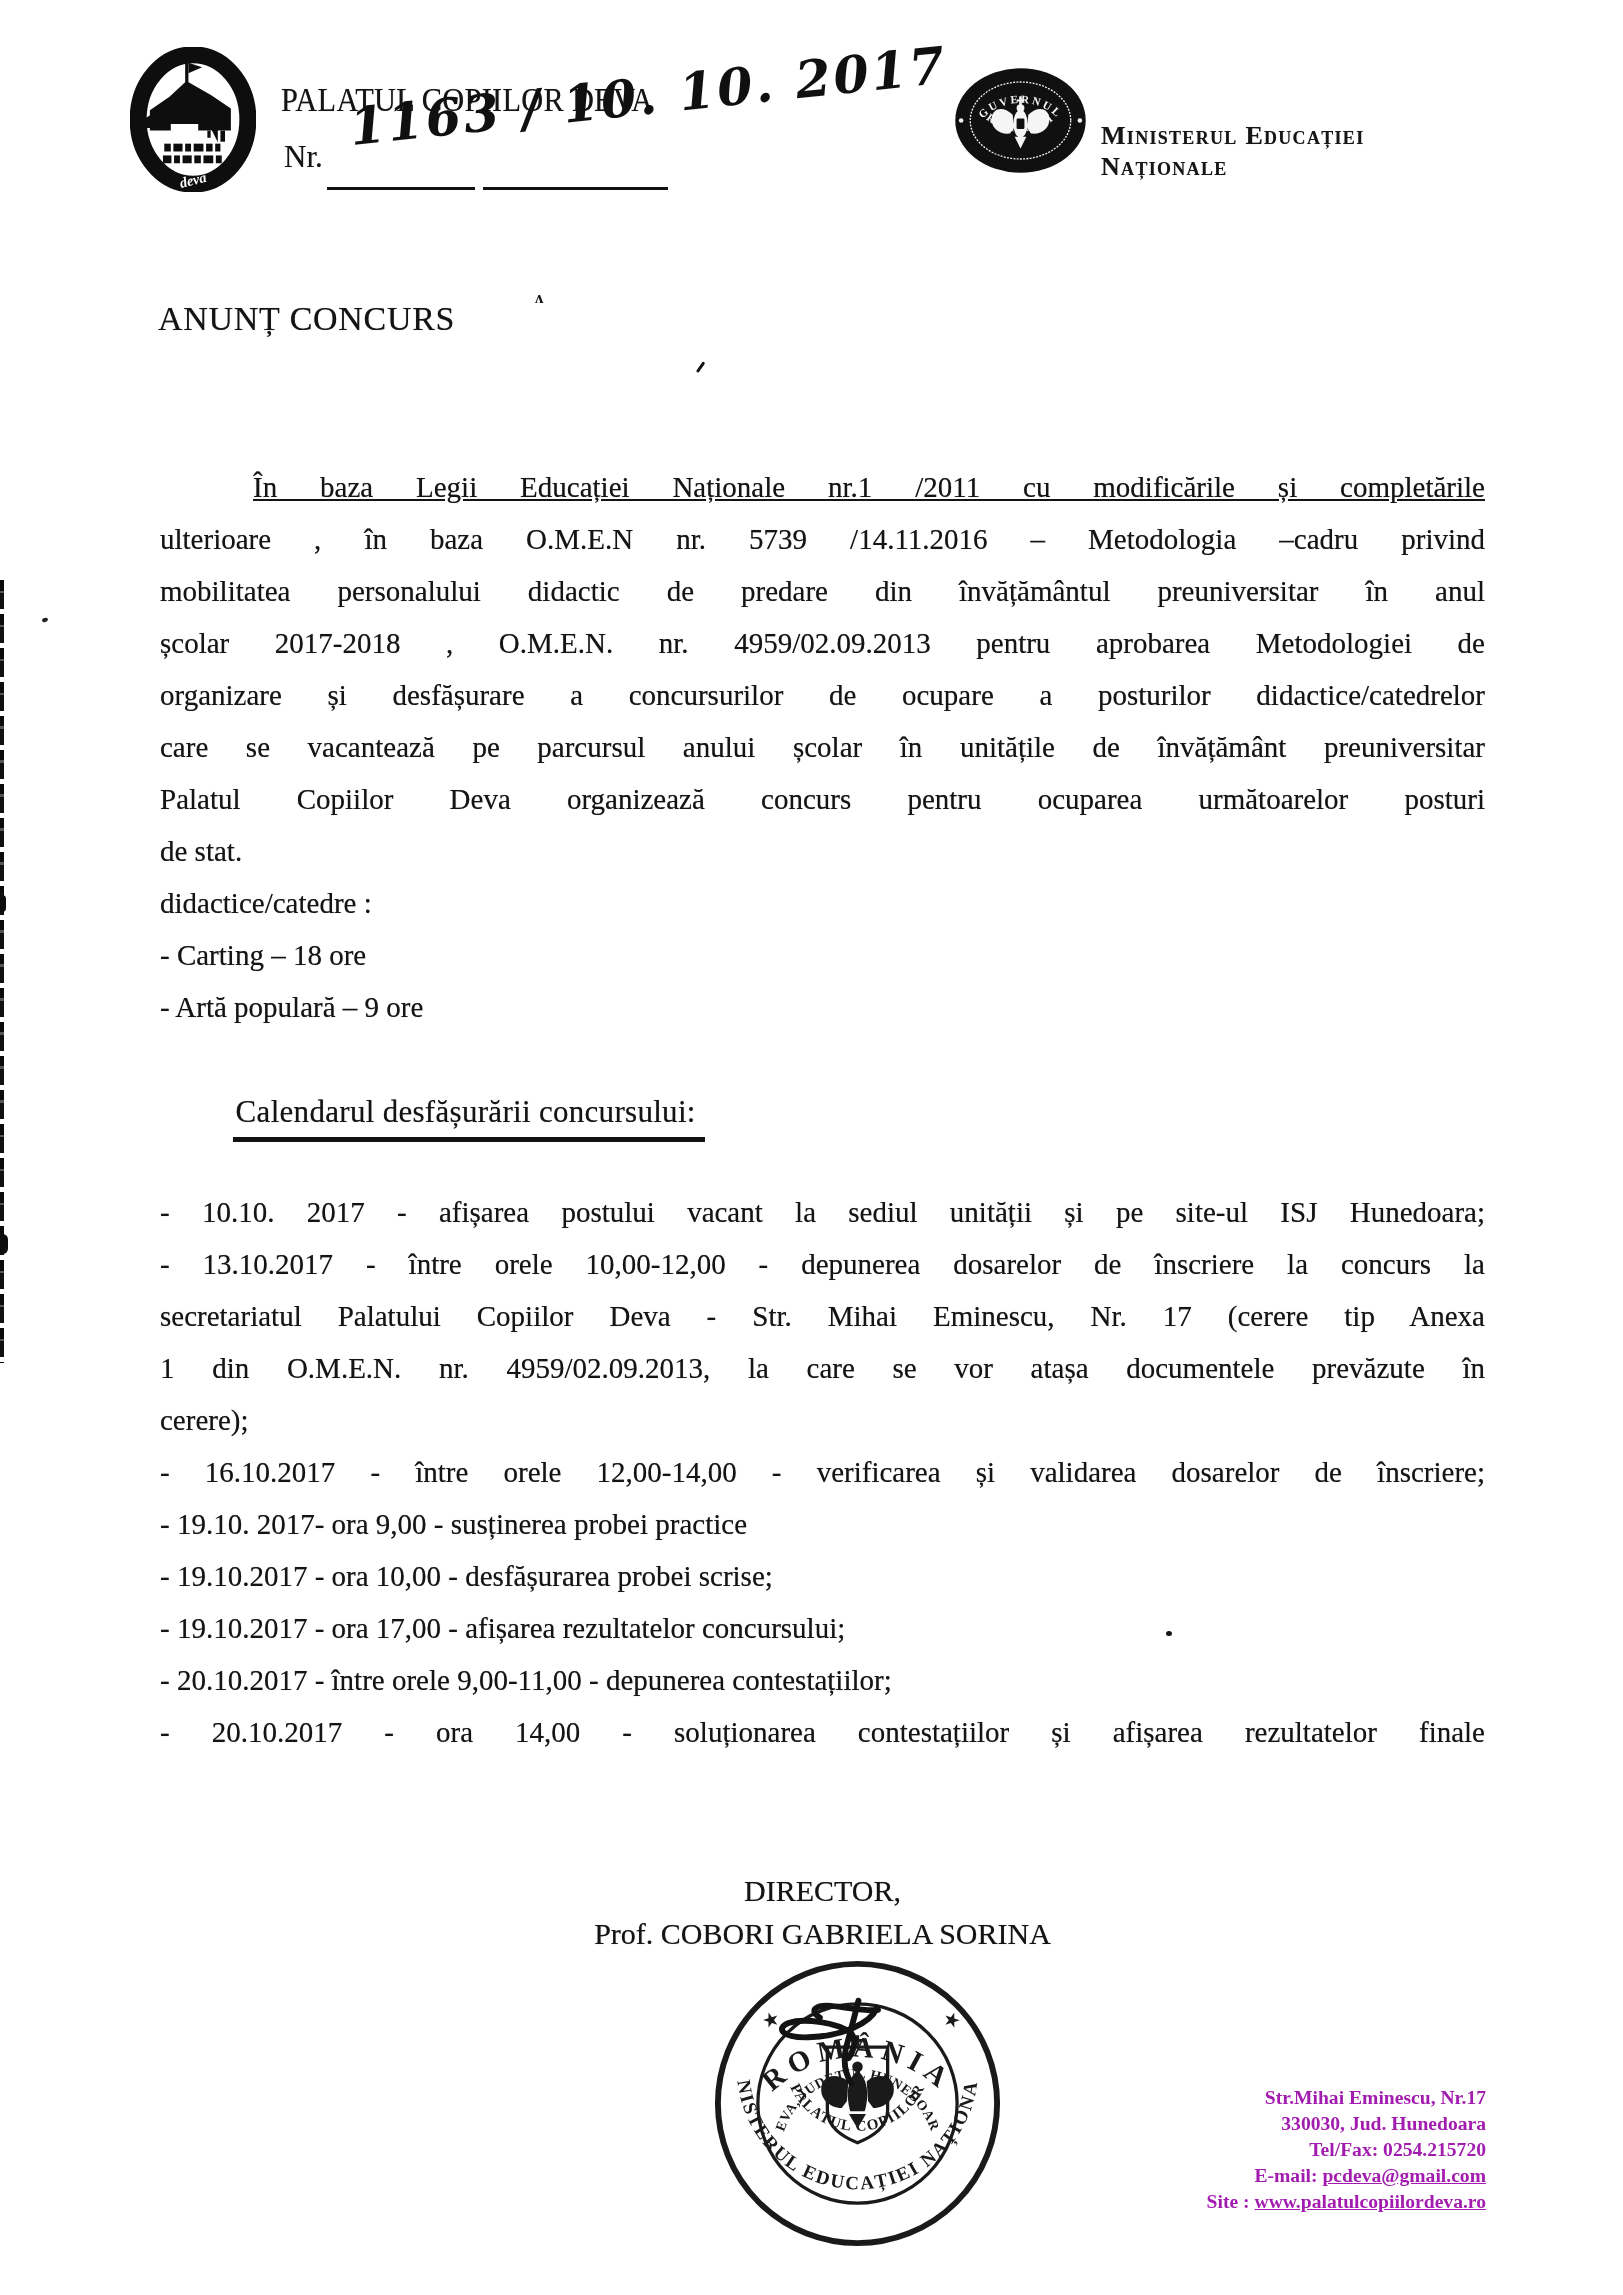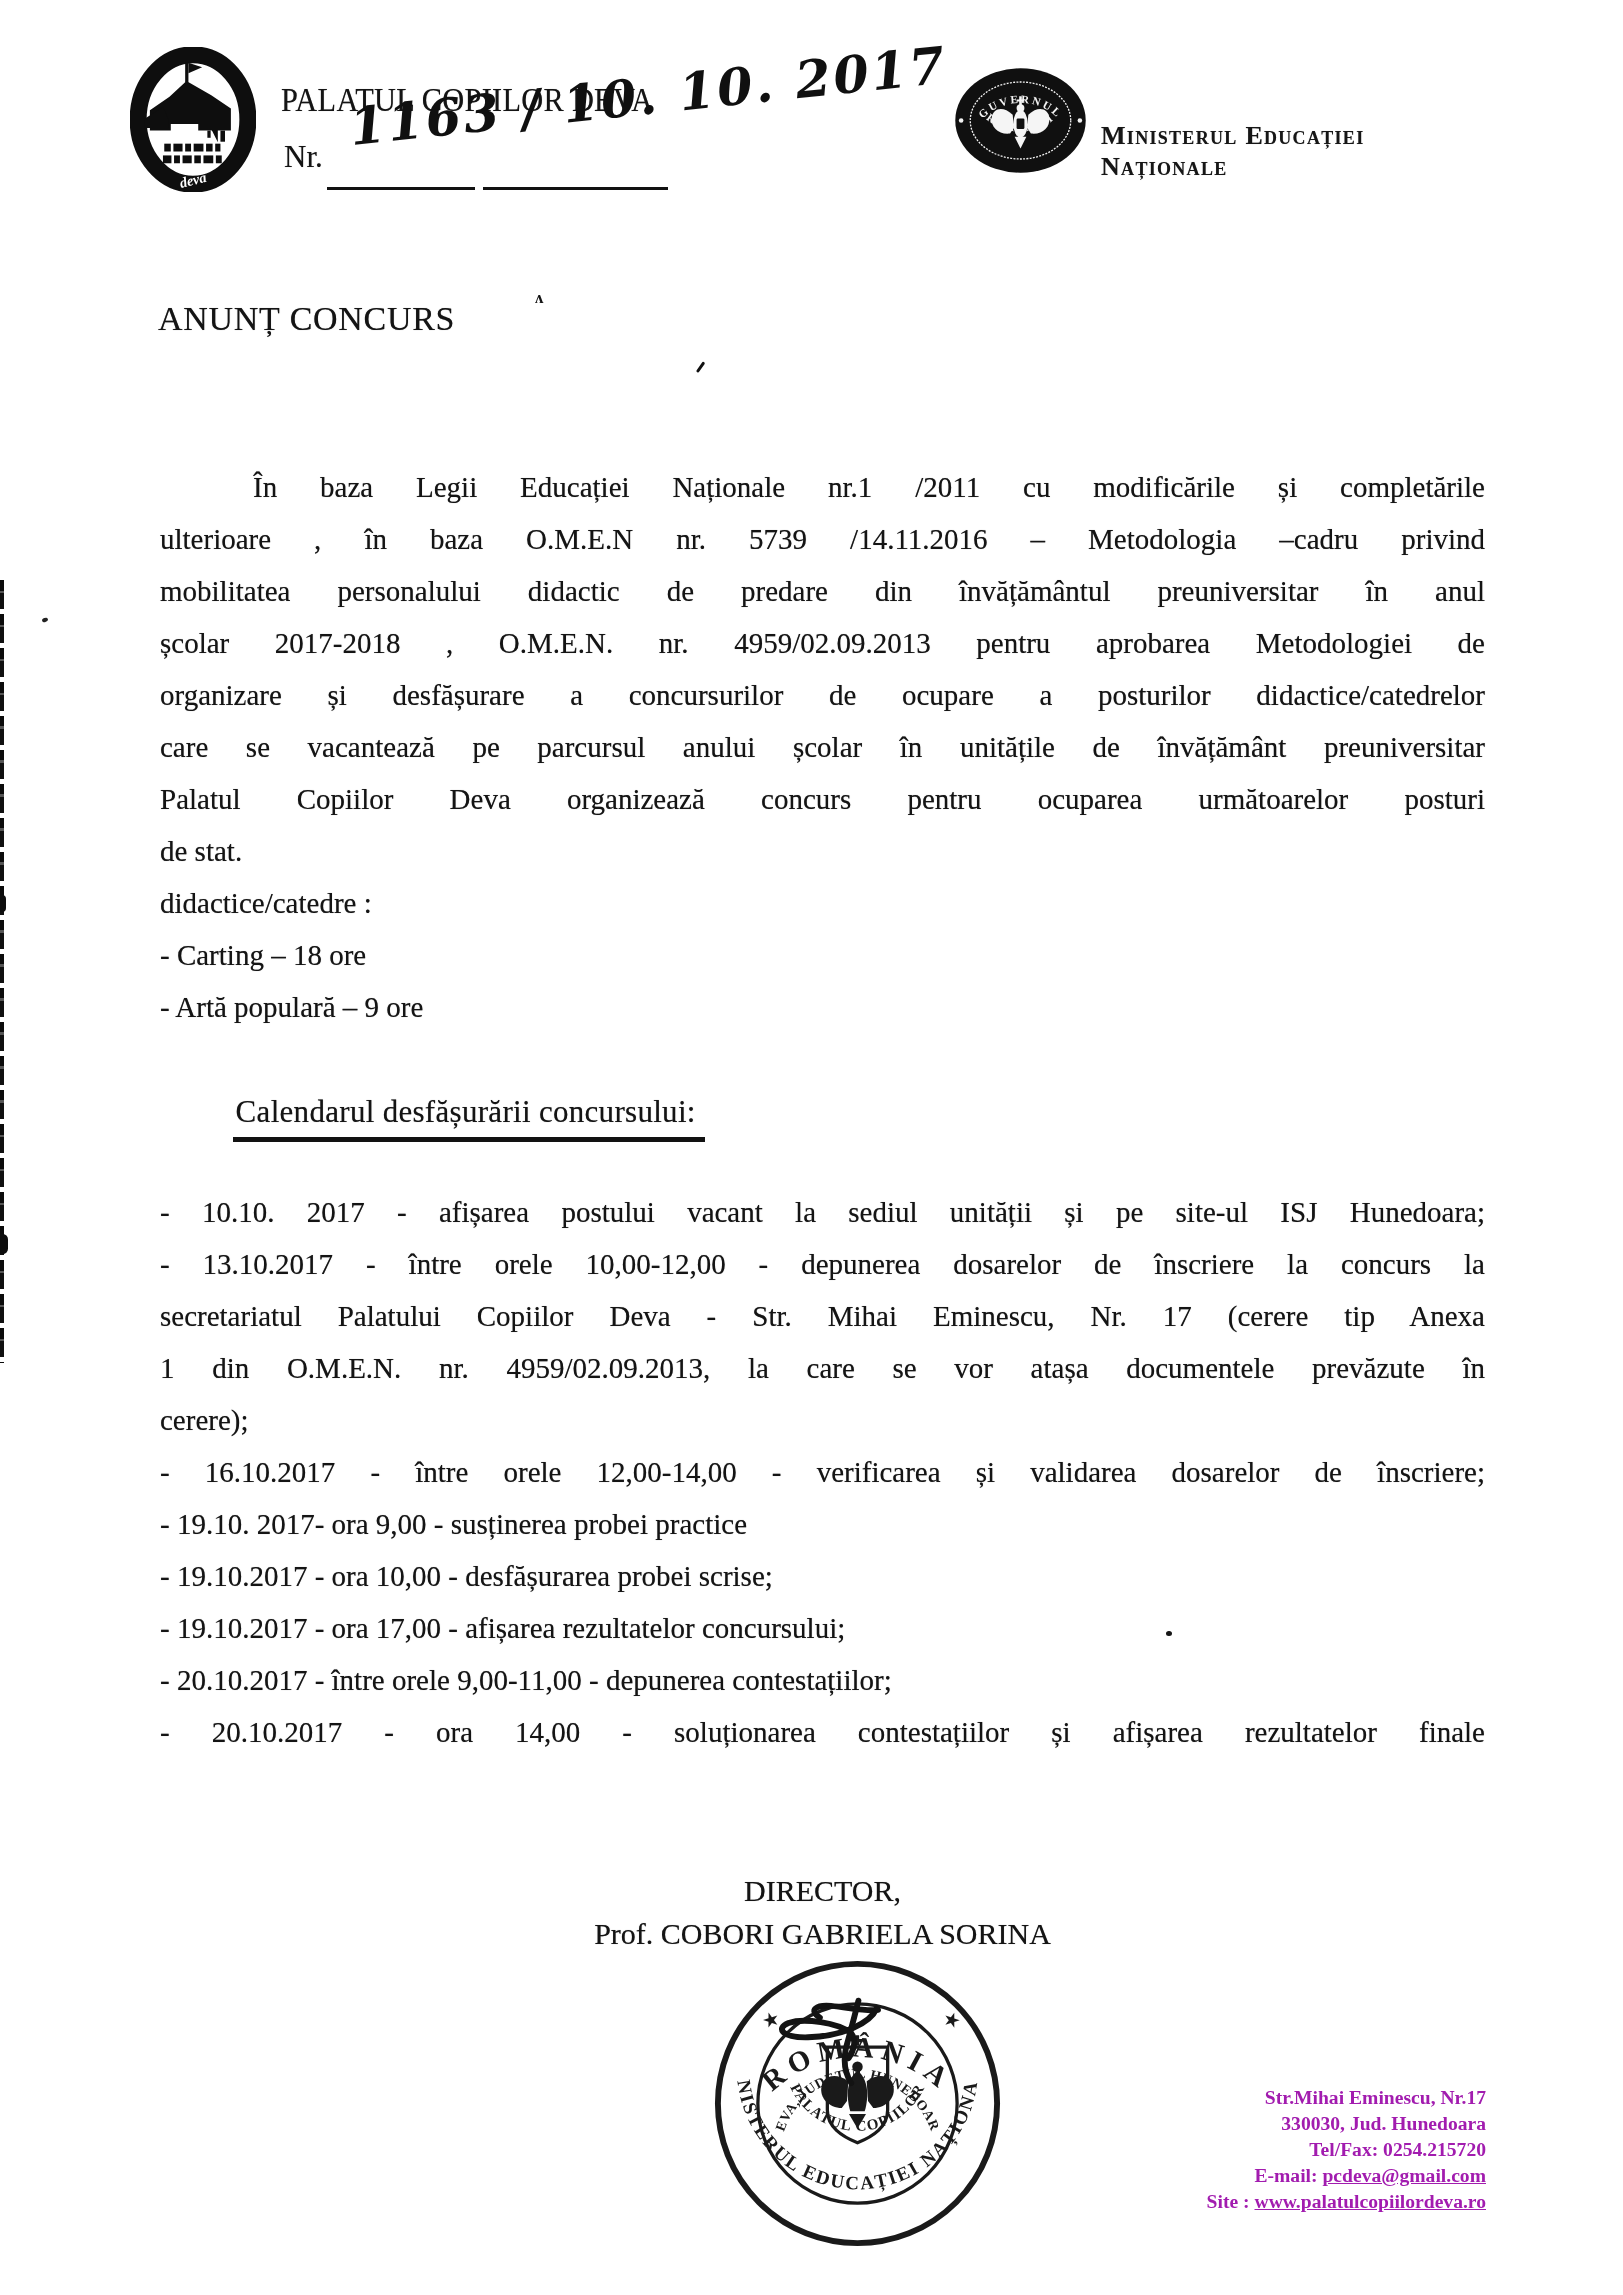--- a/index.html
+++ b/index.html
@@ -49,21 +49,21 @@
     white-space:nowrap;
   }
 
   
   .col{left:160px;width:1325px;}
   .body-block{top:461px;}
   .cal-block{top:1186px;}
   .ln{height:52px;line-height:52px;font-size:29px;white-space:normal;
       text-shadow:0 0 0.7px rgba(0,0,0,.55);}
   .jl{text-align:justify;text-align-last:justify;text-justify:inter-word;}
-  .ind{padding-left:93px;}
+  .ind{padding-left:93px;text-decoration:underline;}
 
   .cal-heading{
     left:233px;top:1094px;
     font-size:31px;font-weight:normal;letter-spacing:0.3px;
     border-bottom:5.9px solid #121212;padding:0 9.2px 6.5px 2.6px;
     text-shadow:0 0 0.7px rgba(0,0,0,.55);
   }
 
   
   .sig-block{left:160px;top:1869px;width:1325px;text-align:center;

